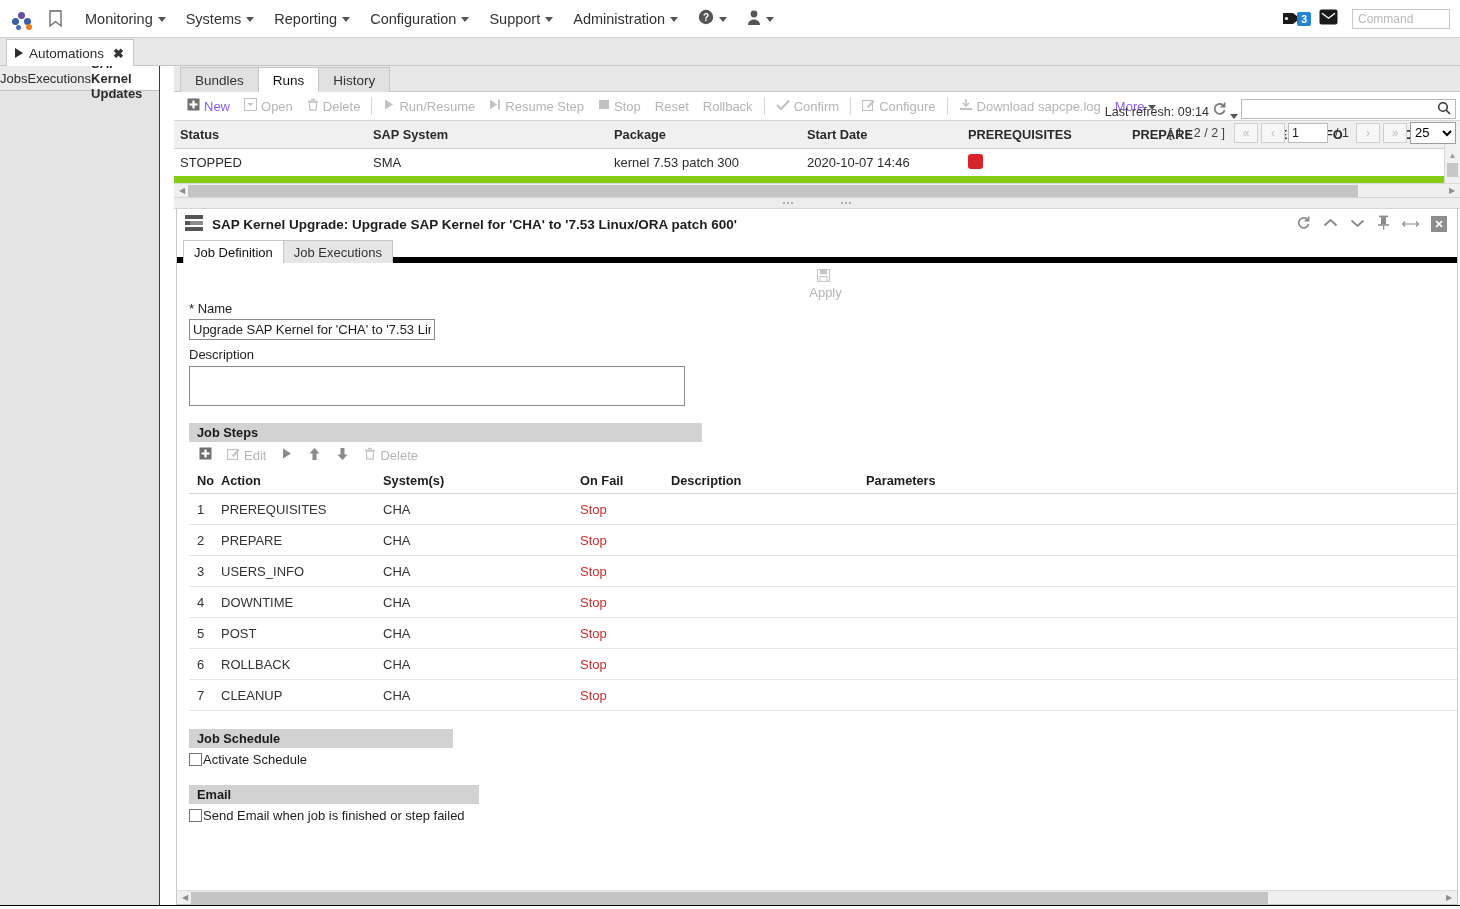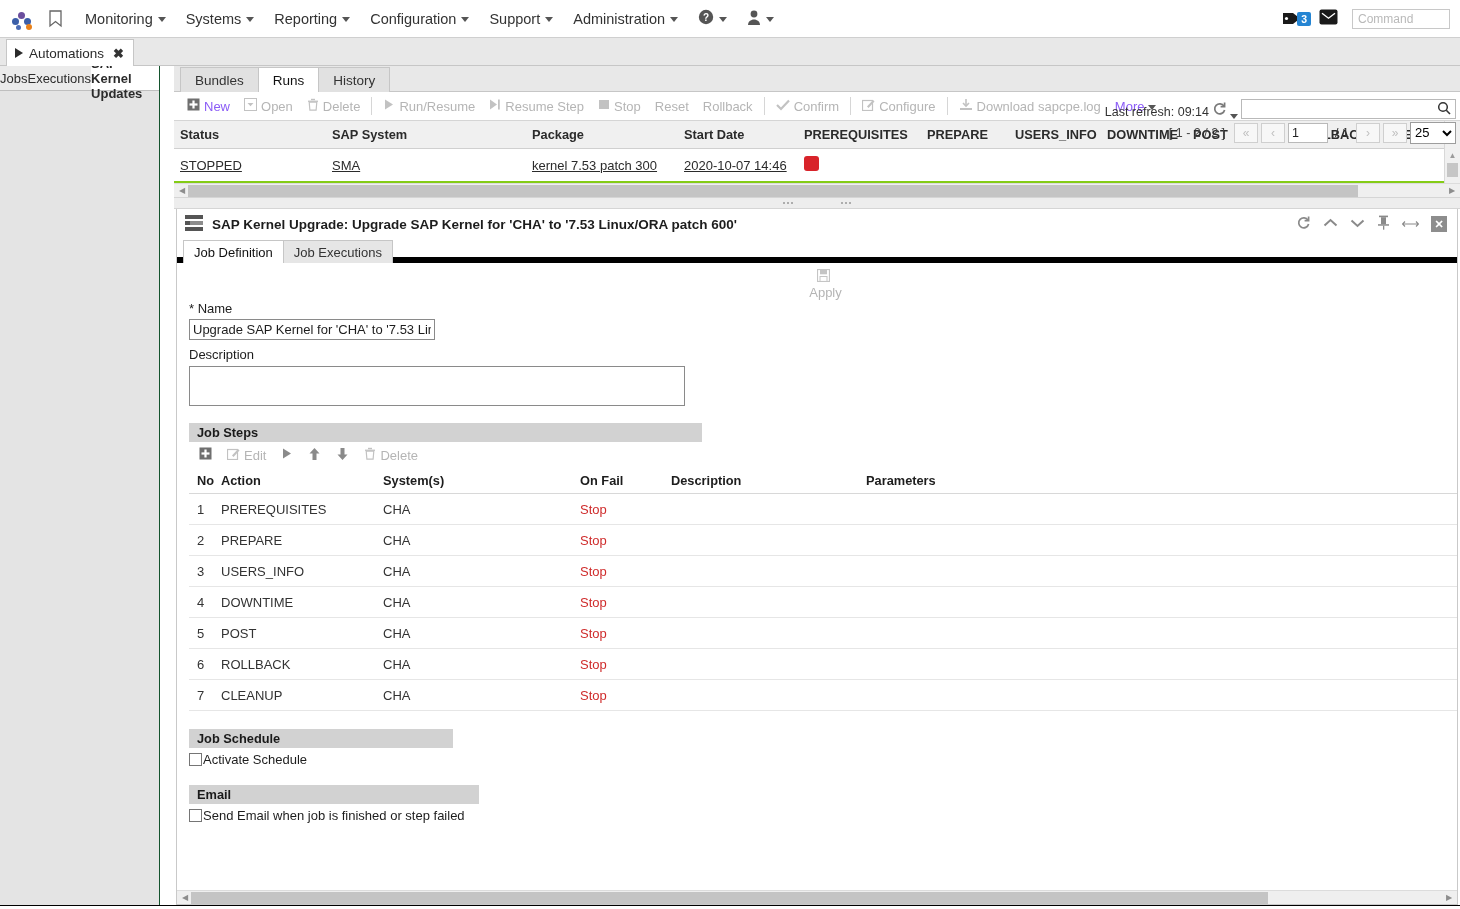--- a/index.html
+++ b/index.html
@@ -128,24 +128,24 @@
     display: flex; align-items: center; justify-content: center; color: #c0c0c0; font-size: 12px;
   }
   .pg-input { width: 40px; height: 20px; border: 1px solid #b9b9b9; font-size: 12.5px; padding: 0 3px;
               font-family: "Liberation Sans", sans-serif; color: #222; }
   .pg-total { font-size: 12.5px; color: #333; margin: 0 4px; }
   .pg-size { height: 22px; width: 46px; border: 1px solid #9d9d9d; font-size: 13px;
              font-family: "Liberation Sans", sans-serif; background:#fff; }
 
   
   .gridwrap { flex: 0 0 auto; border-top: 1px solid #d5d5d5; }
-  .grid-head, .grid-row { display: flex; align-items: center; }
+  .grid-head, .grid-row { display: flex; align-items: center; gap: 41px; }
   .grid-head { height: 28px; background: #f0f0f0; border-bottom: 1px solid #d0d0d0;
                font-weight: bold; font-size: 12.8px; color: #2b2b2b; }
-  .grid-row { height: 34px; background: #fff; border-bottom: 2px solid #84cc16; font-size: 13px; text-decoration: underline; }
+  .grid-row { height: 34px; background: #fff; border-bottom: 7px solid #84cc16; font-size: 13px; }
   .gc { padding: 0 6px; overflow: hidden; white-space: nowrap; flex: 0 0 auto; }
   .c-status { width: 152px; padding-left: 6px; }
   .c-system { width: 200px; }
   .c-package { width: 152px; }
   .c-date     { width: 120px; }
   .c-prereq   { width: 123px; }
   .c-prepare  { width: 88px; }
   .c-users    { width: 92px; }
   .c-downtime { width: 86px; }
   .c-post     { width: 103px; }

